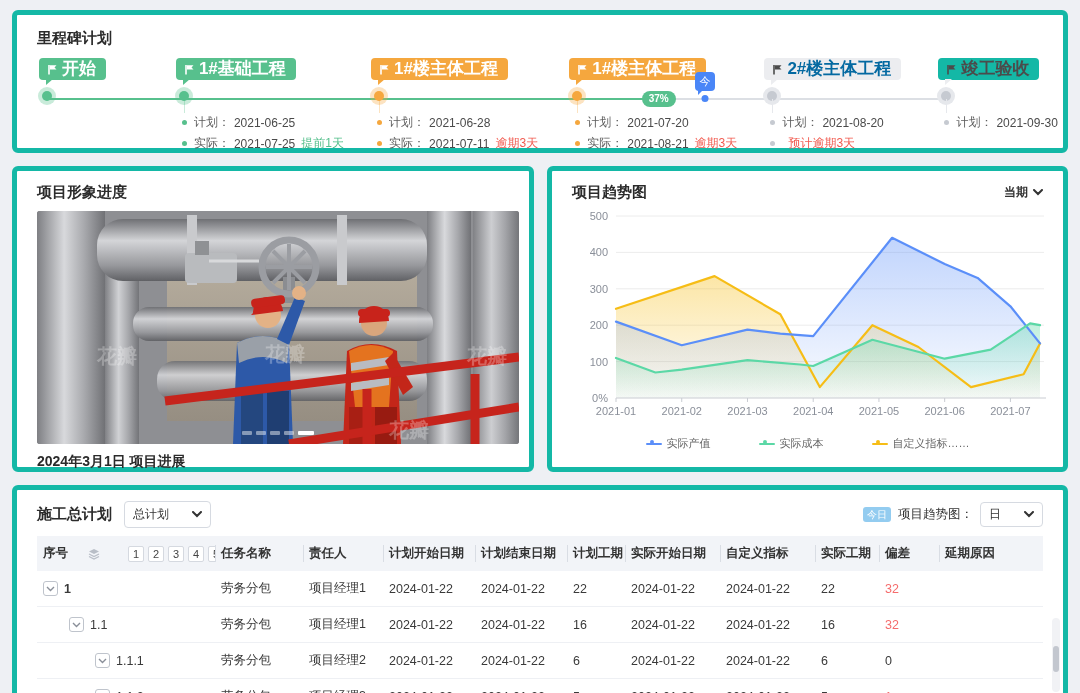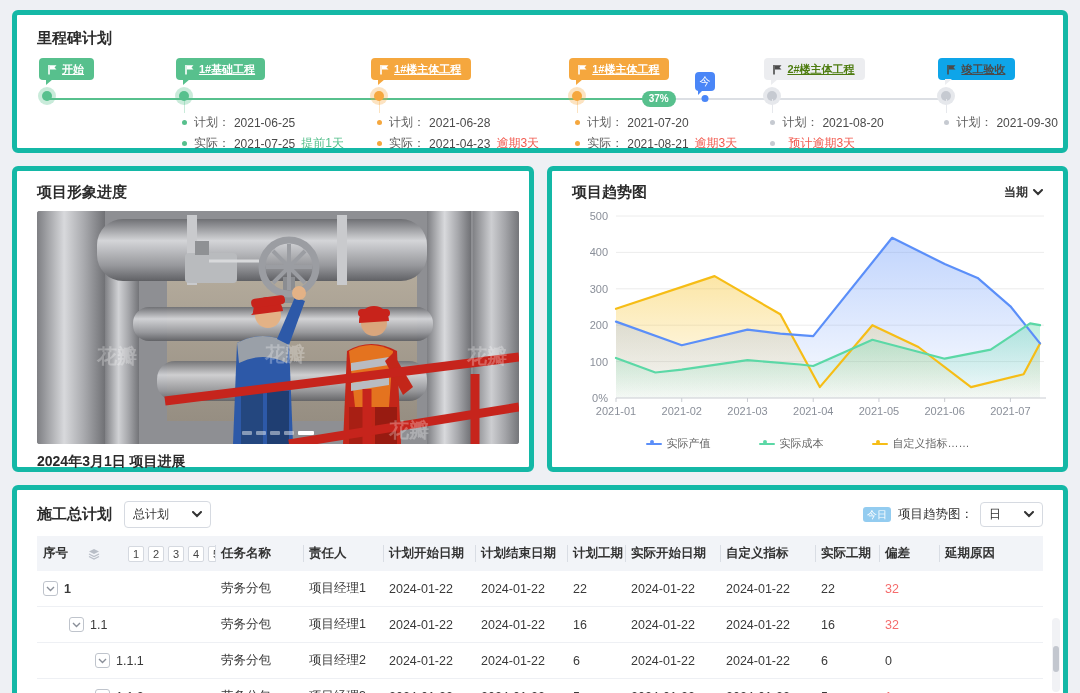--- a/index.html
+++ b/index.html
@@ -9,22 +9,22 @@
   .card { background:#fff; border:5px solid #14b8a6; border-radius:6px; }
   .card-title { font-size:15px; font-weight:bold; color:#2b2b2b; }
 
   
   .milestone-card { height:143px; padding:14px 20px 0; position:relative; }
   .timeline { position:relative; height:104px; margin-top:4px; }
   .tl-track { position:absolute; top:46px; height:2px; background:#dcdfe4; border-radius:1px; }
   .tl-track.green { background:#57c08d; }
   .ms-node { position:absolute; top:39px; width:10px; height:10px; border-radius:50%; transform:translateX(-50%); }
   .ms-bubble { position:absolute; top:6px; transform:translateX(-8px); white-space:nowrap;
-    font-size:11px; font-weight:bold; padding:4px 10px 4px 8px; border-radius:4px; line-height:14px;
-    display:inline-flex; align-items:center; gap:4px;text-decoration:underline; }
+    font-size:17px; font-weight:bold; padding:4px 10px 4px 8px; border-radius:4px; line-height:14px;
+    display:inline-flex; align-items:center; gap:4px; }
   .ms-bubble:after { content:""; position:absolute; left:7px; bottom:-5px; border-top:6px solid; border-right:7px solid transparent; border-top-color:inherit; }
   .ms-dates { position:absolute; top:60px; transform:translateX(-2px); font-size:12px; color:#555; }
   .ms-dates .conn { position:absolute; left:2px; top:-13px; width:1px; height:14px; }
   .d-row { display:flex; align-items:center; height:21px; white-space:nowrap; }
   .d-dot { width:5px; height:5px; border-radius:50%; margin-right:7px; flex:0 0 auto; }
   .d-label { margin-right:4px; color:#5c5c5c; }
   .d-val { color:#4a4a4a; }
   .d-status { margin-left:6px; font-weight:normal; }
   .pct-pill { position:absolute; top:39px; transform:translate(-50%,0); background:#57c08d; color:#fff;
     font-size:10px; font-weight:bold; padding:1px 7px; border-radius:8px; line-height:14px; }
@@ -131,21 +131,21 @@
         <div class="ms-dates" style="left:34%">
           <span class="conn" style="background:rgba(245,167,62,0.32)"></span>
           <div class="d-row">
             <span class="d-dot" style="background:#f5a73e"></span>
             <span class="d-label">计划：</span>
             <span class="d-val">2021-06-28</span>
           </div>
           <div class="d-row">
             <span class="d-dot" style="background:#f5a73e"></span>
             <span class="d-label">实际：</span>
-            <span class="d-val">2021-04-23</span>
+            <span class="d-val">2021-07-11</span>
             <span class="d-status" style="color:#f15b50">逾期3天</span>
           </div>
         </div>
         <div class="ms-bubble" style="left:53.7%;background:#f5a73e;border-top-color:#f5a73e;color:#fff">
           <svg class="flag-ico" width="11" height="11" viewBox="0 0 11 11">
             <path d="M2 1v9.5" stroke="#fff" stroke-width="1.6"></path>
             <path d="M3 1.2h6.5L7.5 3.4 9.5 5.6H3z" fill="#fff"></path>
           </svg>
           <span>1#楼主体工程</span>
         </div>
@@ -157,41 +157,41 @@
             <span class="d-label">计划：</span>
             <span class="d-val">2021-07-20</span>
           </div>
           <div class="d-row">
             <span class="d-dot" style="background:#f5a73e"></span>
             <span class="d-label">实际：</span>
             <span class="d-val">2021-08-21</span>
             <span class="d-status" style="color:#f15b50">逾期3天</span>
           </div>
         </div>
-        <div class="ms-bubble" style="left:73.1%;background:#ecedf0;border-top-color:#ecedf0;color:#4d7c0f">
+        <div class="ms-bubble" style="left:73.1%;background:#ecedf0;border-top-color:#ecedf0;color:#0369a1">
           <svg class="flag-ico" width="11" height="11" viewBox="0 0 11 11">
             <path d="M2 1v9.5" stroke="#4b4b4b" stroke-width="1.6"></path>
             <path d="M3 1.2h6.5L7.5 3.4 9.5 5.6H3z" fill="#4b4b4b"></path>
           </svg>
           <span>2#楼主体工程</span>
         </div>
         <div class="ms-node" style="left:73.1%;background:#c6cad1;box-shadow:0 0 0 4px #e6e8ec"></div>
         <div class="ms-dates" style="left:73.1%">
           <span class="conn" style="background:#e6e8ec"></span>
           <div class="d-row">
             <span class="d-dot" style="background:#c6cad1"></span>
             <span class="d-label">计划：</span>
             <span class="d-val">2021-08-20</span>
           </div>
           <div class="d-row">
             <span class="d-dot" style="background:#c6cad1"></span>
             <span class="d-status" style="color:#f15b50">预计逾期3天</span>
           </div>
         </div>
-        <div class="ms-bubble" style="left:90.4%;background:#0ea5e9;border-top-color:#ecedf0;color:#4b4b4b">
+        <div class="ms-bubble" style="left:90.4%;background:#14b8a6;border-top-color:#ecedf0;color:#4b4b4b">
           <svg class="flag-ico" width="11" height="11" viewBox="0 0 11 11">
             <path d="M2 1v9.5" stroke="#4b4b4b" stroke-width="1.6"></path>
             <path d="M3 1.2h6.5L7.5 3.4 9.5 5.6H3z" fill="#4b4b4b"></path>
           </svg>
           <span>竣工验收</span>
         </div>
         <div class="ms-node" style="left:90.4%;background:#c6cad1;box-shadow:0 0 0 4px #e6e8ec"></div>
         <div class="ms-dates" style="left:90.4%">
           <span class="conn" style="background:#e6e8ec"></span>
           <div class="d-row">

